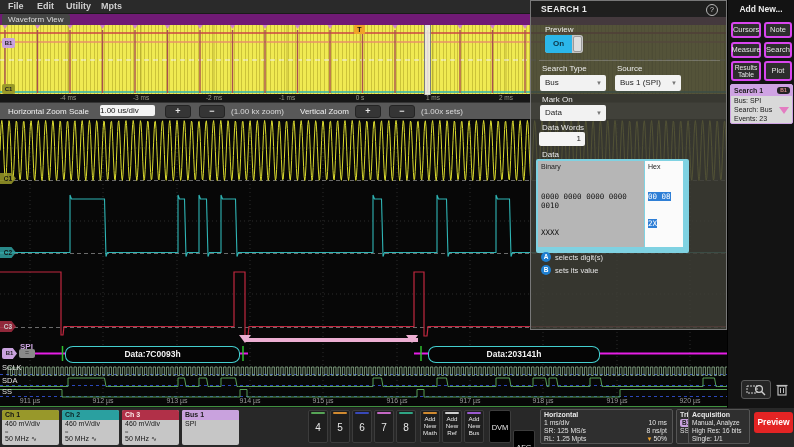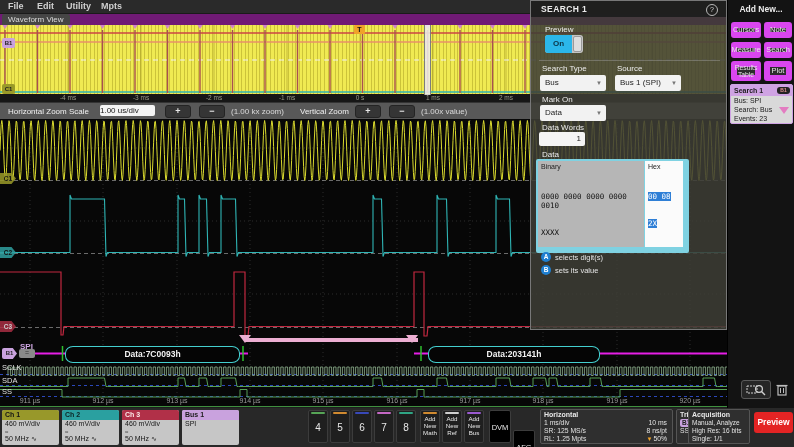--- a/index.html
+++ b/index.html
@@ -82,21 +82,21 @@
   .box-body{position:absolute;left:3px;top:13px;font-family:"DejaVu Sans Mono","Liberation Mono",monospace;
      font-size:7.5px;color:#101010;line-height:9px;white-space:pre-wrap;}
   .hl{background:#2f7fd6;color:#fff;}
   .hint-circle{position:absolute;width:10px;height:10px;border-radius:50%;background:#1f7fd0;color:#fff;
      font-size:6.5px;font-weight:bold;text-align:center;line-height:10px;}
   .hint-text{position:absolute;font-size:7.5px;color:#e4e4e4;}
 
   
   #sidebar{left:727px;top:0;width:67px;height:408px;background:#131313;border-left:1px solid #000;box-sizing:border-box;z-index:6;}
   #sb-title{position:absolute;left:0;top:4px;width:100%;text-align:center;font-size:8.5px;font-weight:bold;color:#ececec;}
-  .sb-btn{position:absolute;background:#2d2d2d;border:6px solid #d946ef;border-radius:3px;color:#e6e6e6;
+  .sb-btn{position:absolute;background:#2d2d2d;border:2px solid #d946ef;border-radius:3px;color:#e6e6e6;
      font-size:7.5px;text-align:center;display:flex;align-items:center;justify-content:center;line-height:1.05;box-sizing:border-box;}
   #sb-card{position:absolute;left:2px;top:84px;width:61px;border:1px solid #cfa3e3;border-radius:2px;background:#d9d9d9;}
   #sb-card-head{height:11px;background:#cfa3e3;color:#1c1c1c;font-size:7px;font-weight:bold;line-height:11px;padding-left:3px;position:relative;}
   #sb-card-pill{position:absolute;right:2px;top:2px;width:13px;height:7px;background:#222;border-radius:3px;
      color:#e09090;font-size:5px;text-align:center;line-height:7px;}
   .sb-card-row{font-size:7px;color:#181818;padding-left:3px;line-height:9px;}
   #sb-card-tri{position:absolute;right:3px;top:22px;width:0;height:0;border-left:5px solid transparent;
      border-right:5px solid transparent;border-top:7px solid #e37cc1;}
   .icon-btn{position:absolute;background:#262626;border:1px solid #5a5a5a;border-radius:3px;}
 
@@ -209,21 +209,21 @@
 
   <div id="zoombar" class="abs">
     <span class="zb-label" style="left:8px">Horizontal Zoom Scale</span>
     <div class="zb-val" style="left:100px;width:55px">1.00 us/div</div>
     <div class="zb-btn" style="left:165px">+</div>
     <div class="zb-btn" style="left:199px">−</div>
     <span class="zb-ro" style="left:231px">(1.00 kx zoom)</span>
     <span class="zb-label" style="left:300px">Vertical Zoom</span>
     <div class="zb-btn" style="left:355px">+</div>
     <div class="zb-btn" style="left:389px">−</div>
-    <span class="zb-ro" style="left:421px">(1.00x value)</span>
+    <span class="zb-ro" style="left:421px">(1.00x sets)</span>
   </div>
 
   <div id="mainview" class="abs">
     <svg id="trace-svg" width="727" height="287" viewBox="0 119 727 287" style="position:absolute;left:0;top:0;">
         <g>
           <line x1="30" y1="120" x2="30" y2="397" stroke="#2d2d2d" stroke-dasharray="1 3"></line>
           <line x1="103" y1="120" x2="103" y2="397" stroke="#2d2d2d" stroke-dasharray="1 3"></line>
           <line x1="177" y1="120" x2="177" y2="397" stroke="#2d2d2d" stroke-dasharray="1 3"></line>
           <line x1="250" y1="120" x2="250" y2="397" stroke="#2d2d2d" stroke-dasharray="1 3"></line>
           <line x1="323" y1="120" x2="323" y2="397" stroke="#2d2d2d" stroke-dasharray="1 3"></line>

